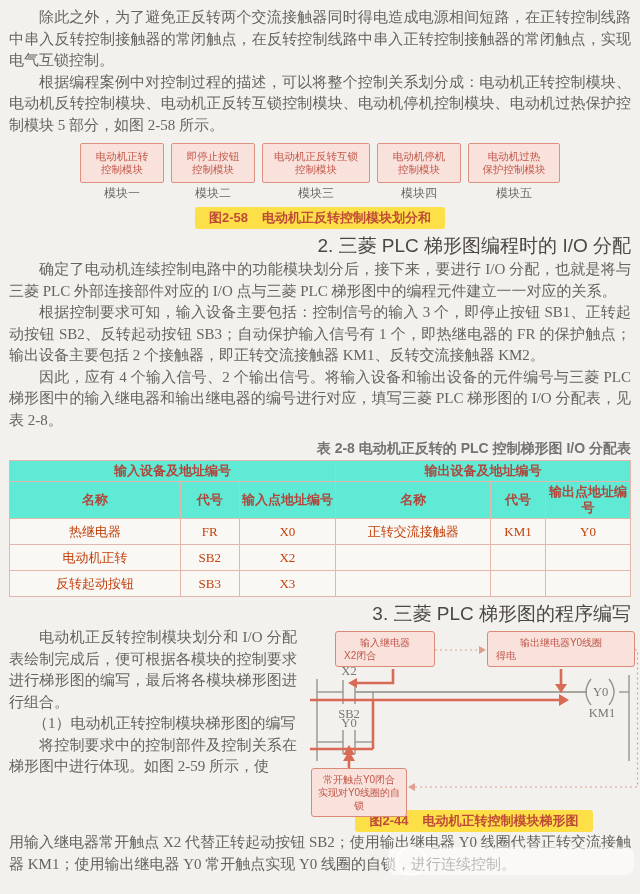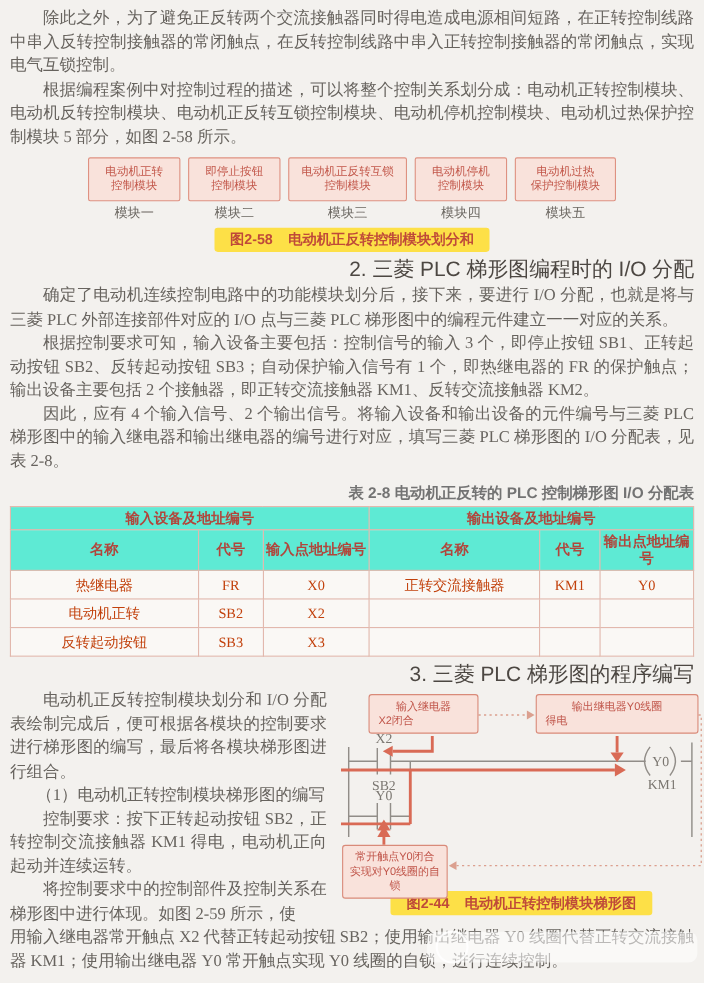--- a/index.html
+++ b/index.html
@@ -161,21 +161,20 @@
       </tr>
     </tbody>
   </table>
 
   <div class="h">3. 三菱 PLC 梯形图的程序编写</div>
 
   <div class="twocol">
     <div class="leftcol">
       <p>电动机正反转控制模块划分和 I/O 分配表绘制完成后，便可根据各模块的控制要求进行梯形图的编写，最后将各模块梯形图进行组合。</p>
       <p class="subhead">（1）电动机正转控制模块梯形图的编写</p>
-      <p>控制要求：按下正转起动按钮 SB2，正转控制交流接触器 KM1 得电，电动机正向起动并连续运转。</p>
       <p>将控制要求中的控制部件及控制关系在梯形图中进行体现。如图 2-59 所示，使</p>
     </div>
 
     <div class="rightcol">
       <div class="ladder">
         <svg width="330" height="178" viewBox="0 0 330 178">
 
           <g stroke="#918d88" stroke-width="1.3" fill="none">
             <line x1="8" y1="52" x2="8" y2="134"></line>
             <line x1="320" y1="48" x2="320" y2="134"></line>

